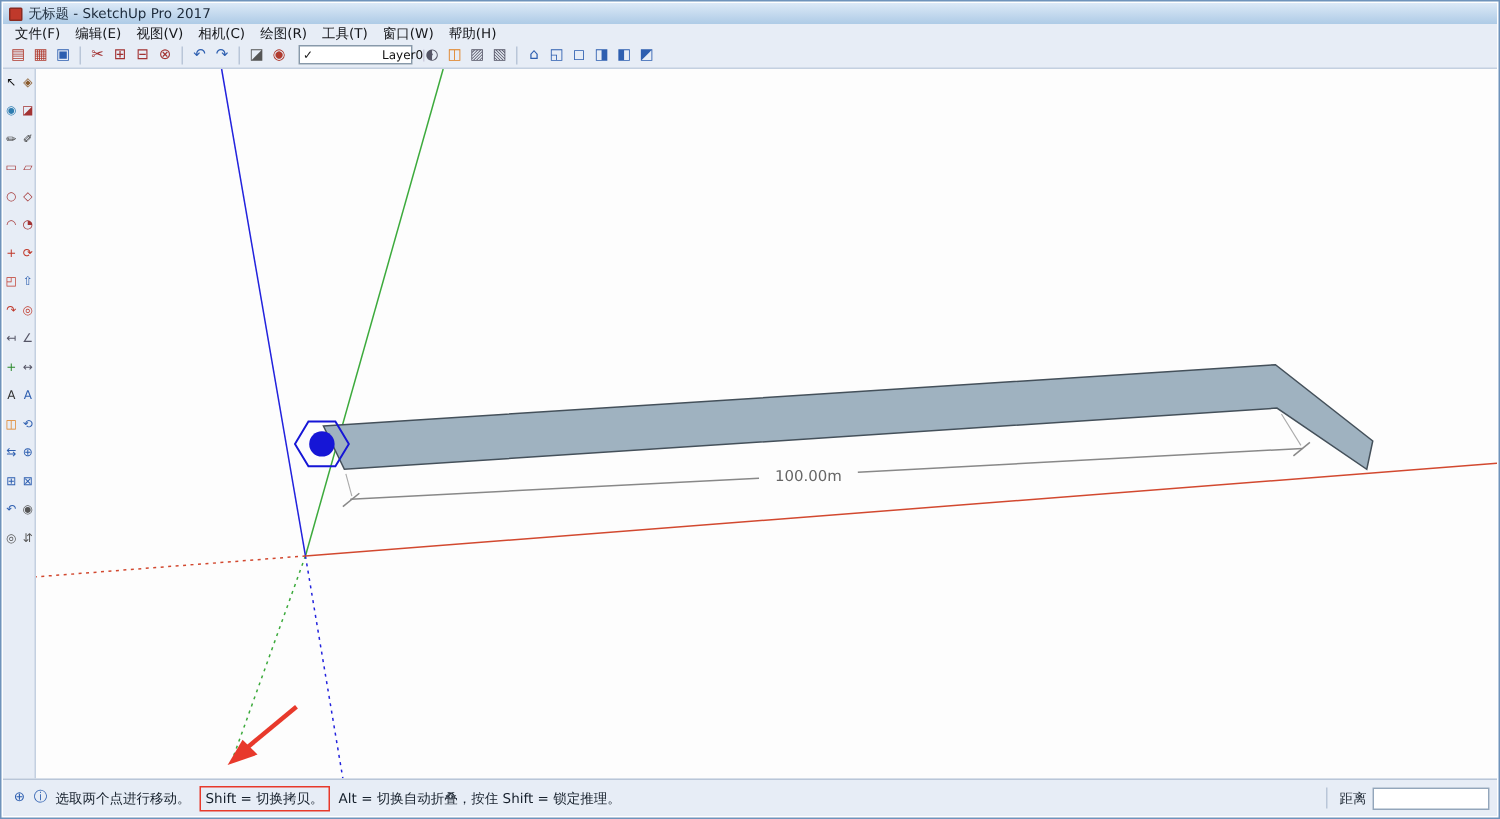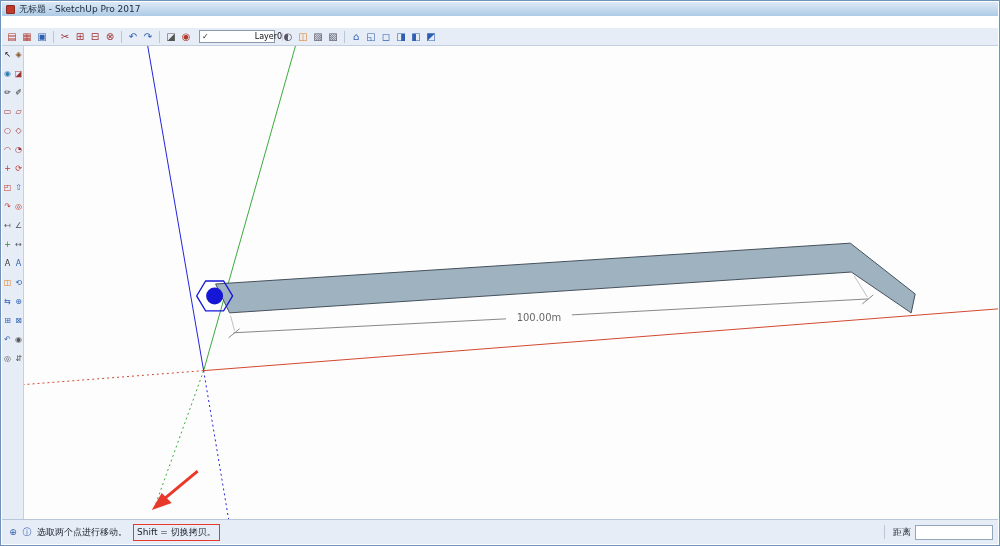--- a/index.html
+++ b/index.html
@@ -49,20 +49,31 @@
 </head>
 <body>
 
 <div class="window">
 
   <div class="titlebar">
     <span class="title-icon"></span>
     <span class="title-text">无标题 - SketchUp Pro 2017</span>
   </div>
 
+  <div class="menubar">
+
+  <span class="menu-item">文件(F)</span>
+      <span class="menu-item">编辑(E)</span>
+      <span class="menu-item">视图(V)</span>
+      <span class="menu-item">相机(C)</span>
+      <span class="menu-item">绘图(R)</span>
+      <span class="menu-item">工具(T)</span>
+      <span class="menu-item">窗口(W)</span>
+      <span class="menu-item">帮助(H)</span>
+    </div>
 
   <div class="toolbar">
     <span style="display:flex;align-items:center;gap:1px;">
 
     <span class="icon" style="color: rgb(176, 58, 46);">▤</span>
         <span class="icon" style="color: rgb(176, 58, 46);">▦</span>
         <span class="icon" style="color: rgb(46, 95, 176);">▣</span>
         <span class="tsep"></span>
         <span class="icon" style="color: rgb(163, 51, 51);">✂</span>
         <span class="icon" style="color: rgb(163, 51, 51);">⊞</span>
@@ -164,19 +175,20 @@
   </div>
 
   <div class="statusbar">
     <span style="display:flex;align-items:center;gap:2px;">
 
     <span class="icon" style="color: rgb(46, 95, 176);">⊕</span>
         <span class="icon" style="color: rgb(46, 95, 176);">ⓘ</span>
       </span>
     <span>选取两个点进行移动。</span>
     <span class="ctrl-box">Shift = 切换拷贝。</span>
+    <span>Alt = 切换自动折叠，按住 Shift = 锁定推理。</span>
     <span class="spacer"></span>
     <span class="vsep"></span>
     <span>距离</span>
     <input class="measure-box" readonly="" value="" style="">
   </div>
 
 </div>
 
 </body></html>

